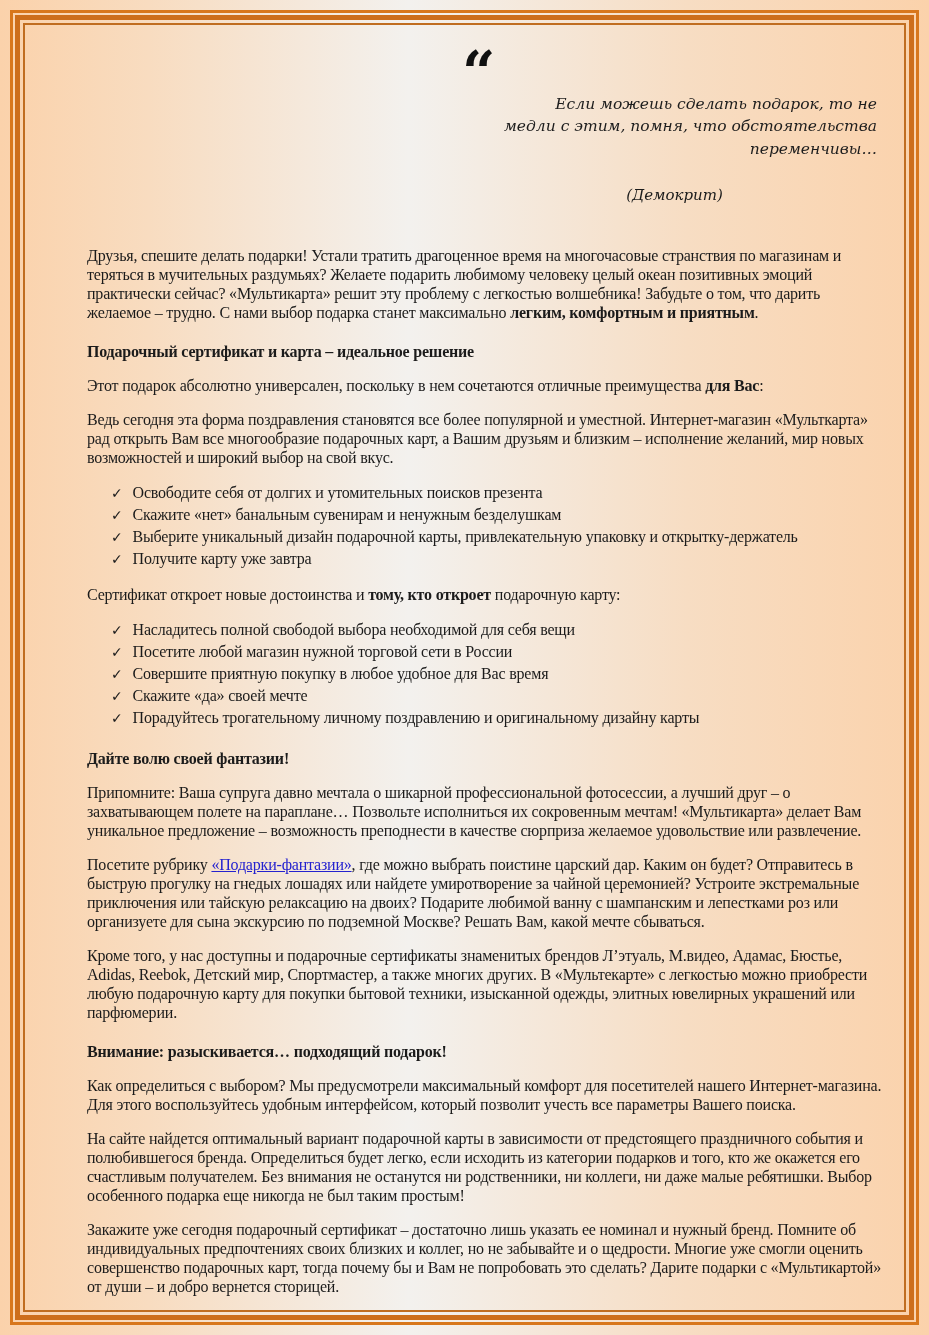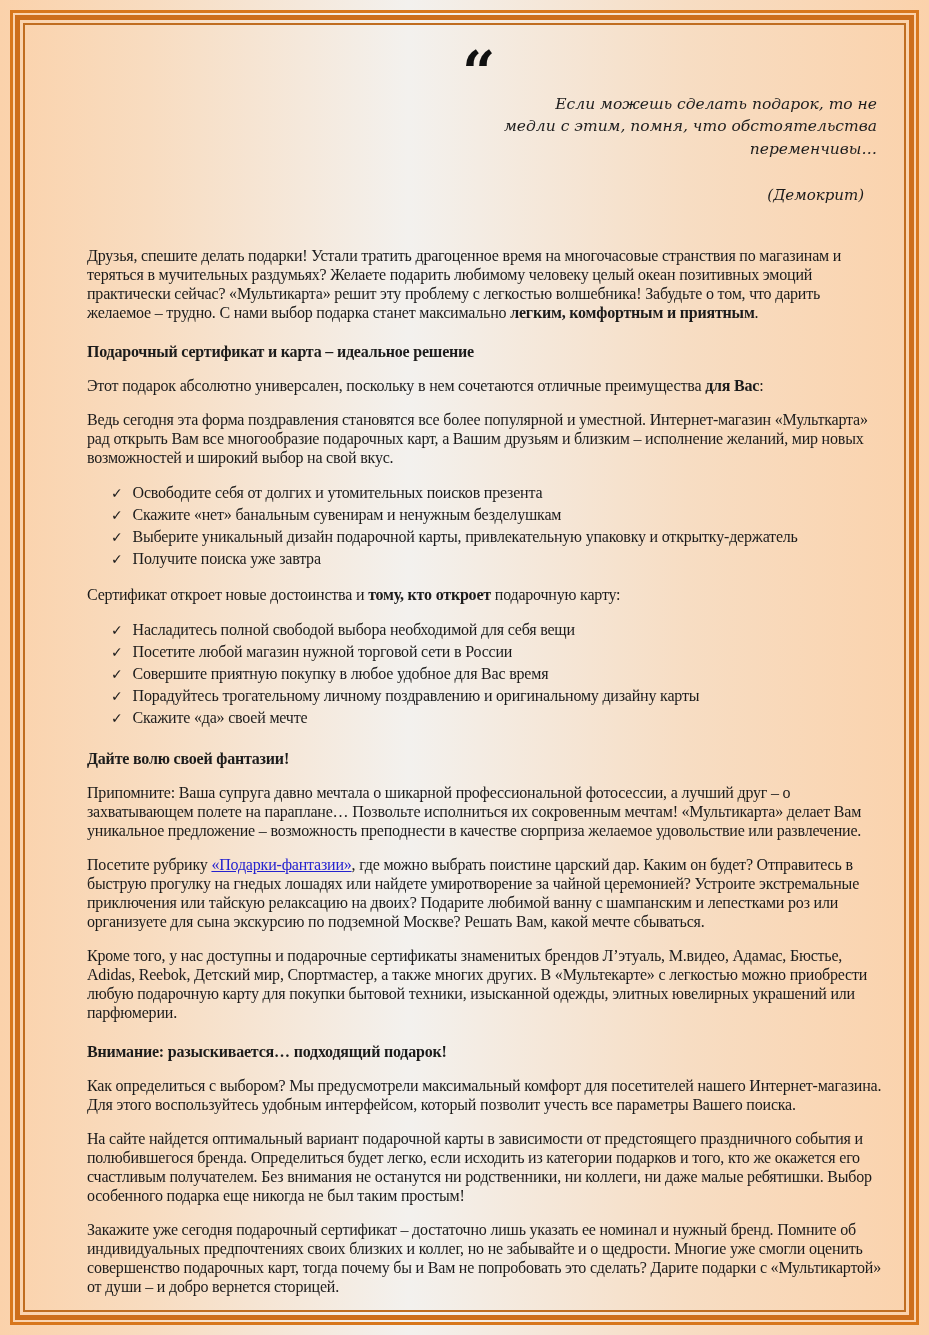--- a/index.html
+++ b/index.html
@@ -32,21 +32,21 @@
     line-height: 0.9; height: 46px; margin-left: -10px;
   }
   .quote-text {
     font-family: "DejaVu Serif", serif;
     font-style: italic; font-size: 15.5px; line-height: 1.45;
     margin: 0 0 26px 28px; color: #1d1d1d; text-align: right;
   }
   .quote-attr {
     font-family: "DejaVu Serif", serif;
     font-style: italic; font-size: 15px;
-    text-align: right; margin: 13px;
+    text-align: center; margin: 0;
   }
 
   
   .para { font-size: 16px; line-height: 19px; letter-spacing: -0.2px; margin: 0 0 15px; }
   .heading { font-size: 16px; line-height: 19px; letter-spacing: -0.2px; font-weight: bold; margin: 20px 0 15px; }
   .check-list { list-style: none; margin: 0 0 15px; padding: 0 0 0 24px; }
   .check-list li { font-size: 16px; line-height: 21px; letter-spacing: -0.2px; }
   .check { display: inline-block; margin-right: 10px; font-family: "DejaVu Sans", sans-serif; font-size: 14px; }
   a.doc-link { color: #2522cf; text-decoration: underline; cursor: pointer; }
   strong { font-weight: bold; text-align: center; }
@@ -71,31 +71,31 @@
   <h2 class="heading">Подарочный сертификат и карта – идеальное решение</h2>
 
   <p class="para"><span>Этот подарок абсолютно универсален, поскольку в нем сочетаются отличные преимущества </span><strong>для Вас</strong><span>:</span></p>
 
   <p class="para">Ведь сегодня эта форма поздравления становятся все более популярной и уместной. Интернет-магазин «Мульткарта» рад открыть Вам все многообразие подарочных карт, а Вашим друзьям и близким – исполнение желаний, мир новых возможностей и широкий выбор на свой вкус.</p>
 
   <ul class="check-list">
     <li><span class="check">✓</span><span>Освободите себя от долгих и утомительных поисков презента</span></li>
     <li><span class="check">✓</span><span>Скажите «нет» банальным сувенирам и ненужным безделушкам</span></li>
     <li><span class="check">✓</span><span>Выберите уникальный дизайн подарочной карты, привлекательную упаковку и открытку-держатель</span></li>
-    <li><span class="check">✓</span><span>Получите поиска уже завтра</span></li>
+    <li><span class="check">✓</span><span>Получите карту уже завтра</span></li>
   </ul>
 
   <p class="para"><span>Сертификат откроет новые достоинства и </span><strong>тому, кто откроет</strong><span> подарочную карту:</span></p>
 
   <ul class="check-list">
     <li><span class="check">✓</span><span>Насладитесь полной свободой выбора необходимой для себя вещи</span></li>
     <li><span class="check">✓</span><span>Посетите любой магазин нужной торговой сети в России</span></li>
     <li><span class="check">✓</span><span>Совершите приятную покупку в любое удобное для Вас время</span></li>
+    <li><span class="check">✓</span><span>Скажите «да» своей мечте</span></li>
     <li><span class="check">✓</span><span>Порадуйтесь трогательному личному поздравлению и оригинальному дизайну карты</span></li>
-    <li><span class="check">✓</span><span>Скажите «да» своей мечте</span></li>
   </ul>
 
   <h2 class="heading">Дайте волю своей фантазии!</h2>
 
   <p class="para">Припомните: Ваша супруга давно мечтала о шикарной профессиональной фотосессии, а лучший друг – о захватывающем полете на параплане… Позвольте исполниться их сокровенным мечтам! «Мультикарта» делает Вам уникальное предложение – возможность преподнести в качестве сюрприза желаемое удовольствие или развлечение.</p>
 
   <p class="para"><span>Посетите рубрику </span><a class="doc-link">«Подарки-фантазии»</a><span>, где можно выбрать поистине царский дар. Каким он будет? Отправитесь в быструю прогулку на гнедых лошадях или найдете умиротворение за чайной церемонией? Устроите экстремальные приключения или тайскую релаксацию на двоих? Подарите любимой ванну с шампанским и лепестками роз или организуете для сына экскурсию по подземной Москве? Решать Вам, какой мечте сбываться.</span></p>
 
   <p class="para">Кроме того, у нас доступны и подарочные сертификаты знаменитых брендов Л’этуаль, М.видео, Адамас, Бюстье, Adidas, Reebok, Детский мир, Спортмастер, а также многих других. В «Мультекарте» с легкостью можно приобрести любую подарочную карту для покупки бытовой техники, изысканной одежды, элитных ювелирных украшений или парфюмерии.</p>
 

